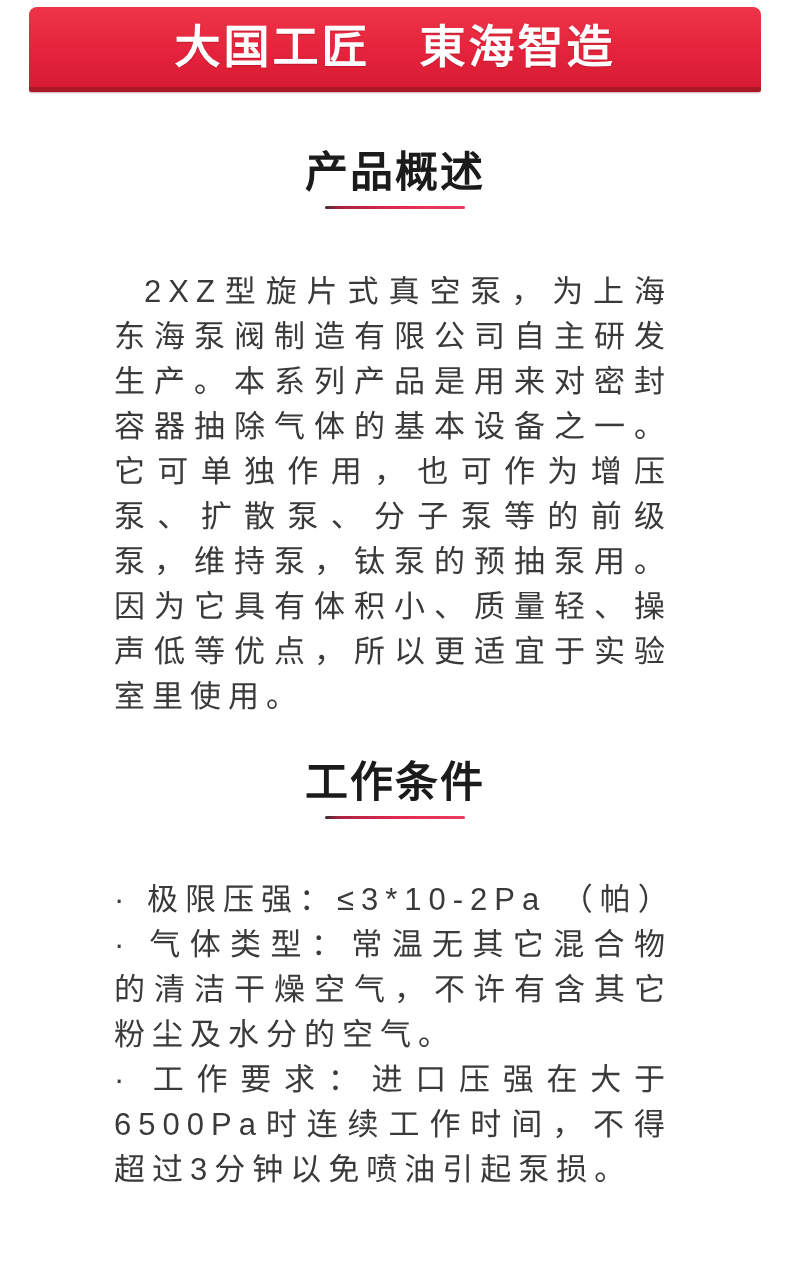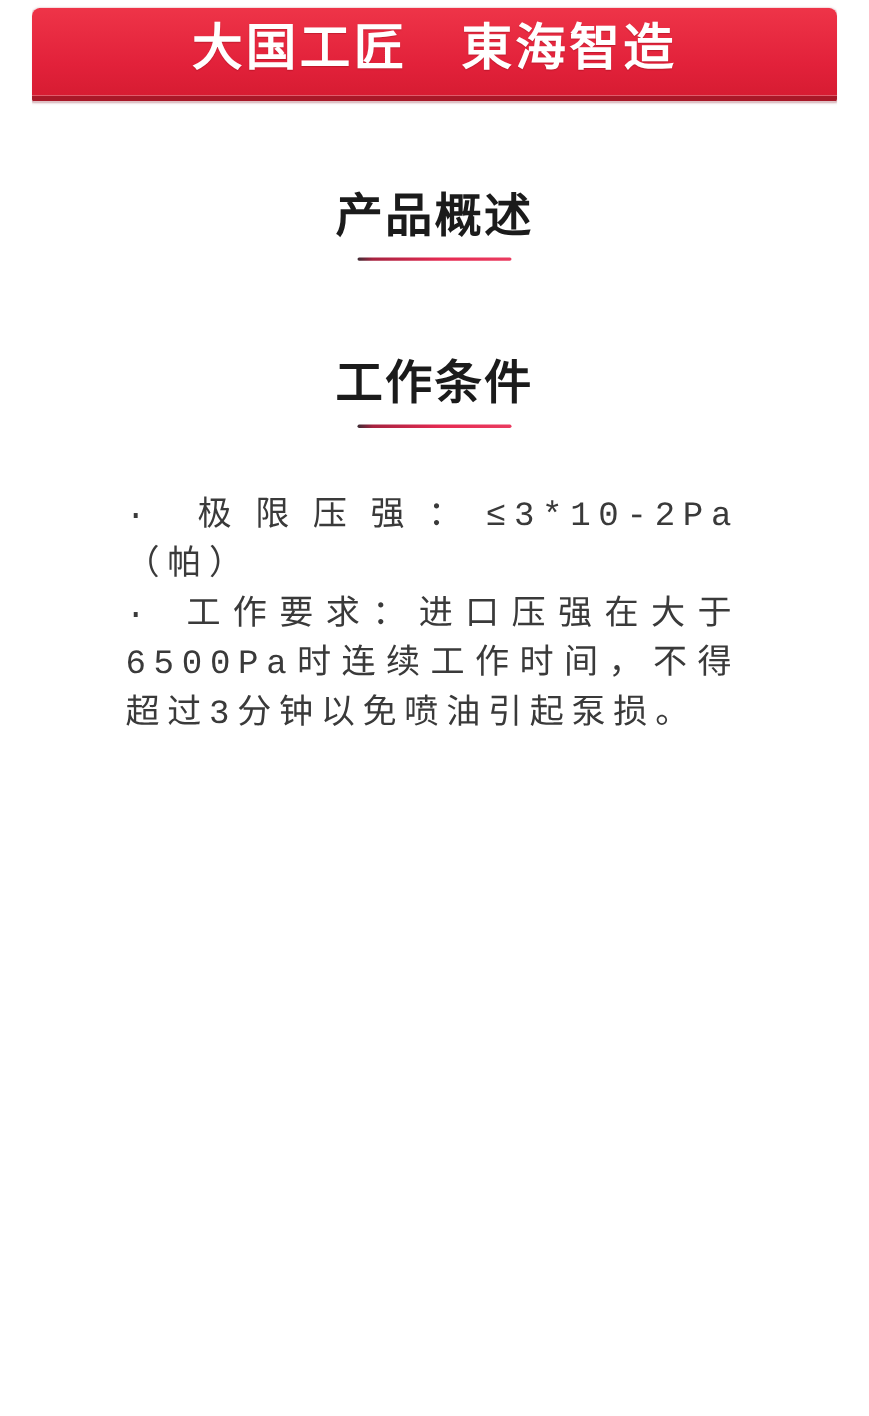--- a/index.html
+++ b/index.html
@@ -9,21 +9,21 @@
   }
   .page {
     position: relative;
     width: 732px;
     height: 1287px;
     margin: 0 auto;
     background: #ffffff;
     box-sizing: border-box;
     padding-top: 7px;
     overflow: hidden;
-    font-family: Liberation Mono, monospace;
+    font-family: Liberation Sans, sans-serif;
   }
 
   
   .banner {
     height: 80px;
     background: linear-gradient(180deg, #ee3448 0%, #e2213a 65%, #d71c32 100%);
     border-bottom: 5px solid #a91828;
     border-radius: 8px 8px 2px 2px;
     box-shadow: 0 1px 2px rgba(120,10,25,0.35);
   }
@@ -41,22 +41,22 @@
   
   .section-title {
     margin: 0;
     text-align: center;
     font-size: 43px;
     line-height: 52px;
     font-weight: bold;
     color: #1b1b1b;
     letter-spacing: 2px;
   }
-  .section-overview .section-title { margin-top: 82px; }
-  .section-conditions .section-title { margin-top: 89px; }
+  .section-overview .section-title { margin-top: 54px; }
+  .section-conditions .section-title { margin-top: 37px; }
   .title-underline {
     width: 140px;
     height: 3px;
     margin: 8px auto 0 auto;
     border-radius: 2px;
     background: linear-gradient(90deg, #3f2d35 0%, #a72340 10%, #e62a52 55%, #ea3c60 100%);
   }
 
   
   .para {
@@ -87,24 +87,26 @@
 
 <div class="page">
 
   <header class="banner">
     <div class="banner-title">大国工匠　東海智造</div>
   </header>
 
   <section class="section-overview">
     <h2 class="section-title">产品概述</h2>
     <div class="title-underline"></div>
+    <p class="para">2XZ型旋片式真空泵，为上海东海泵阀制造有限公司自主研发生产。本系列产品是用来对密封容器抽除气体的基本设备之一。它可单独作用，也可作为增压泵、扩散泵、分子泵等的前级泵，维持泵，钛泵的预抽泵用。因为它具有体积小、质量轻、操声低等优点，所以更适宜于实验室里使用。</p>
   </section>
 
   <section class="section-conditions">
     <h2 class="section-title">工作条件</h2>
     <div class="title-underline"></div>
     <div class="bullet-list">
       <p>· 极限压强：≤3*10-2Pa （帕）</p>
+      <p>· 气体类型：常温无其它混合物的清洁干燥空气，不许有含其它粉尘及水分的空气。</p>
       <p>· 工作要求：进口压强在大于6500Pa时连续工作时间，不得超过3分钟以免喷油引起泵损。</p>
     </div>
   </section>
 
 </div>
 
 </body></html>

